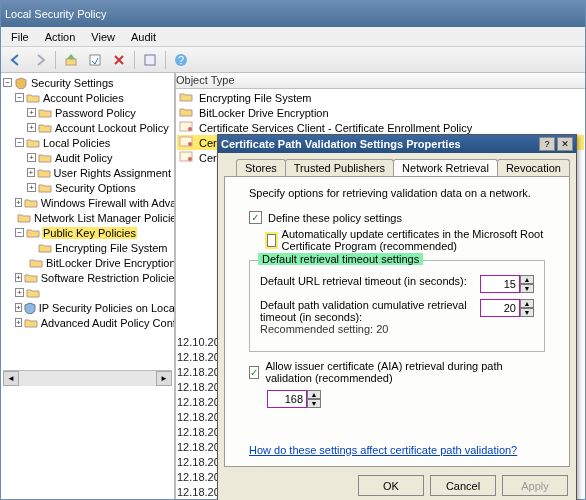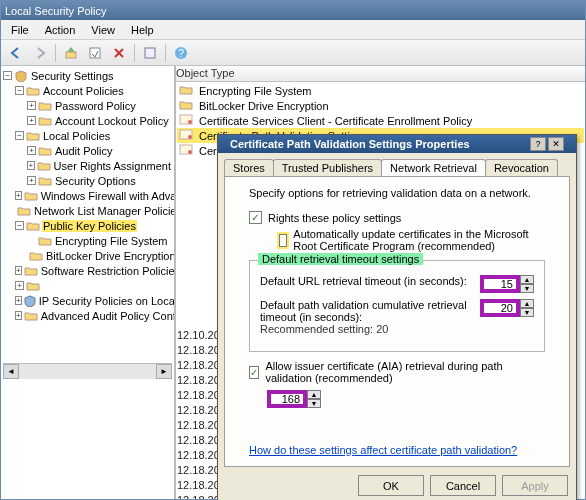--- a/index.html
+++ b/index.html
@@ -1,19 +1,19 @@
 <!DOCTYPE html>
 <html><head>
 <meta charset="utf-8">
 <style>
 * { box-sizing: border-box; margin: 0; padding: 0; font-family: "Segoe UI", Tahoma, sans-serif; font-size: 11px; }
 body { background: #fff; width: 586px; height: 500px; overflow: hidden; position: relative; }
 
 .main-window { width: 586px; height: 500px; display: flex; flex-direction: column; border: 1px solid #6b8db3; }
-.title-bar { height: 19px; background: linear-gradient(#6b8db3,#4a6f97); color: #fff; display: flex; align-items: center; padding: 0 4px; }
+.title-bar { height: 26px; background: linear-gradient(#6b8db3,#4a6f97); color: #fff; display: flex; align-items: center; padding: 0 4px; }
 .title-bar .title { flex: 1; font-size: 11px; }
 .menu-bar { height: 20px; background: #f0f0f0; display: flex; align-items: center; padding: 0 2px; border-bottom: 1px solid #d0d0d0; }
 .menu-bar .item { padding: 2px 8px; cursor: default; }
 .tool-bar { height: 26px; background: linear-gradient(#f6f6f6,#e6e6e6); border-bottom: 1px solid #c0c0c0; display: flex; align-items: center; padding: 0 4px; gap: 2px; }
 .tool-bar .tbtn { width: 22px; height: 22px; display: flex; align-items: center; justify-content: center; border: 1px solid transparent; border-radius: 2px; }
 .tool-bar .sep { width: 1px; height: 18px; background: #c0c0c0; margin: 0 2px; }
 
 .body { flex: 1; display: flex; min-height: 0; }
 .tree-pane { width: 175px; background: #fff; border-right: 2px solid #bbb; overflow: auto; padding: 2px; }
 .tree ul { list-style: none; padding-left: 12px; }
@@ -34,40 +34,40 @@
 .list-row .ico { width: 16px; }
 
 .ts-list { width: 55px; overflow: hidden; }
 .ts-list .ts { height: 15px; line-height: 15px; white-space: nowrap; color: #222; }
 
 .folder-svg { width: 14px; height: 11px; }
 .shield-svg { width: 12px; height: 12px; }
 
 
 .dialog { position: absolute; left: 217px; top: 134px; width: 360px; background: #ece9d8; border: 1px solid #555; box-shadow: 2px 2px 4px rgba(0,0,0,.3); }
-.dlg-title { height: 18px; background: linear-gradient(#3b68a0,#274f80); color: #fff; display: flex; align-items: center; padding: 0 12px; }
+.dlg-title { height: 18px; background: linear-gradient(#3b68a0,#274f80); color: #fff; display: flex; align-items: center; padding: 0 3px; }
 .dlg-title .t { flex: 1; font-size: 11px; font-weight: bold; }
 .dlg-title .btn { width: 16px; height: 14px; background: #d4d0c8; border: 1px solid #888; margin-left: 2px; color: #000; font-size: 9px; line-height: 12px; text-align: center; }
 .dlg-body { padding: 4px 6px 2px 6px; }
-.tabs { display: flex; gap: 0; margin-top: 2px; }
+.tabs { display: flex; gap: 0; margin-top: 2px; margin-left: 12px; }
 .tab { background: #ece9d8; border: 1px solid #9c9c9c; border-bottom: none; padding: 2px 8px; margin-right: -1px; position: relative; border-radius: 3px 3px 0 0; }
 .tab.active { background: #fdfdfb; z-index: 2; }
 .tab-panel { background: #fdfdfb; border: 1px solid #9c9c9c; padding: 10px 24px; min-height: 290px; }
 .desc { color: #000; margin-bottom: 12px; }
 .chk-row { display: flex; align-items: center; gap: 6px; margin: 4px 0; }
-.chk-row.indent { margin-left: 30px; }
+.chk-row.indent { margin-left: 18px; }
 .chk { width: 13px; height: 13px; border: 1px solid #7a7a7a; background: #fff; display: inline-flex; align-items: center; justify-content: center; font-size: 10px; color: #2a7f2a; }
 .chk.hl { outline: 2px solid #ffe96b; }
 .grp { border: 1px solid #b5b5b5; padding: 8px 10px 10px 10px; margin: 8px 0; position: relative; }
 .grp .legend { position: absolute; top: -8px; left: 8px; background: #86efac; padding: 0 4px; }
 .setting-row { display: flex; align-items: flex-start; gap: 8px; margin: 6px 0; }
 .setting-row .txt { flex: 1; }
 .setting-row .rec { color: #333; }
 .spin { display: flex; align-items: center; }
-.spin input { width: 40px; height: 18px; border: 4px solid #a21caf; text-align: right; padding-right: 3px; }
+.spin input { width: 40px; height: 18px; border: 1px solid #a21caf; text-align: right; padding-right: 3px; }
 .spin .btns { display: flex; flex-direction: column; }
 .spin .sb { width: 14px; height: 9px; border: 1px solid #7a7a7a; background: #e6e6e6; font-size: 7px; line-height: 7px; text-align: center; }
 .link { color: #0041c4; text-decoration: underline; cursor: pointer; }
 .dlg-btns { display: flex; justify-content: flex-end; gap: 6px; padding: 6px 8px 8px 8px; }
 .dlg-btns button { width: 66px; height: 21px; background: #ece9d8; border: 1px solid #888; }
 .dlg-btns button:disabled { color: #9a9a9a; }
 
 .scroll-h { height: 16px; background: #e6e6e6; border-top: 1px solid #bbb; display:flex; }
 .scroll-h .arrow { width:16px; border:1px solid #aaa; background:#ddd; text-align:center; font-size:8px; line-height:14px;}
 .scroll-h .track { flex:1; }
@@ -76,21 +76,21 @@
 <body>
 
 <div class="main-window">
   <div class="title-bar">
     <span class="title">Local Security Policy</span>
   </div>
   <div class="menu-bar">
     <span class="item">File</span>
     <span class="item">Action</span>
     <span class="item">View</span>
-    <span class="item">Help</span>
+    <span class="item">Audit</span>
   </div>
   <div class="tool-bar">
     <div class="tbtn">
         <svg width="14" height="14">
           <path d="M9 2 L3 7 L9 12" fill="none" stroke="#3a72b5" stroke-width="2"></path>
         </svg>
       </div>
     <div class="tbtn">
         <svg width="14" height="14">
           <path d="M5 2 L11 7 L5 12" fill="none" stroke="#aab" stroke-width="2"></path>
@@ -405,21 +405,21 @@
       <div class="tab">Stores</div>
       <div class="tab">Trusted Publishers</div>
       <div class="tab active">Network Retrieval</div>
       <div class="tab">Revocation</div>
     </div>
     <div class="tab-panel">
       <div class="desc">Specify options for retrieving validation data on a network.</div>
 
       <div class="chk-row">
         <span class="chk">✓</span>
-        <span>Rights these policy settings</span>
+        <span>Define these policy settings</span>
       </div>
       <div class="chk-row indent">
         <span class="chk hl"></span>
         <span>Automatically update certificates in the Microsoft Root Certificate Program (recommended)</span>
       </div>
 
       <div class="grp">
         <div class="legend">Default retrieval timeout settings</div>
         <div class="setting-row">
           <div class="txt">

